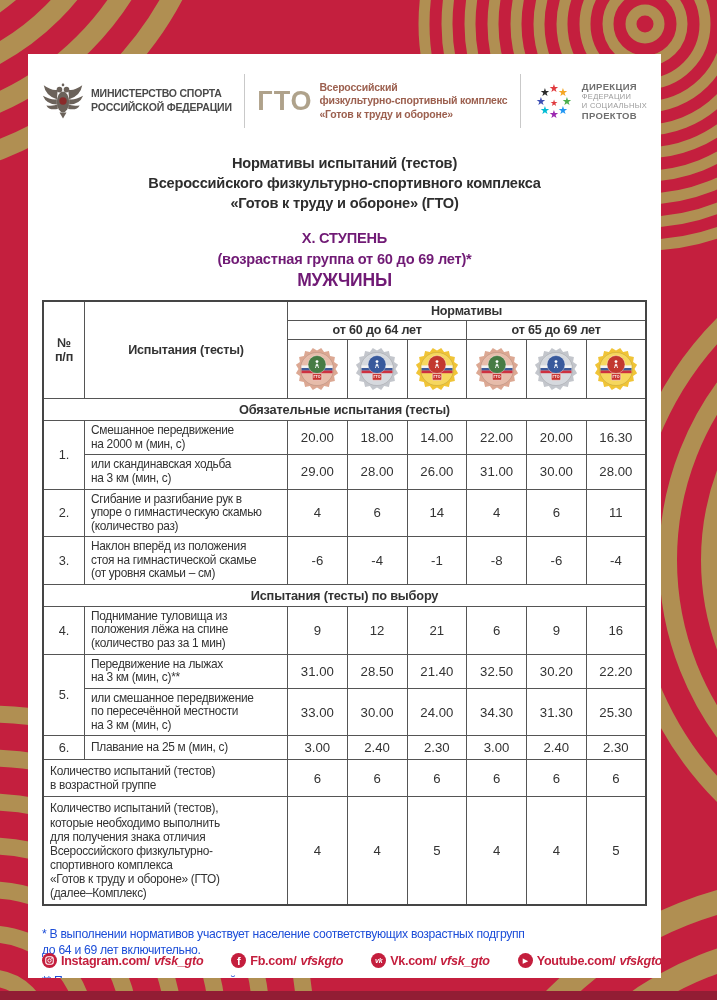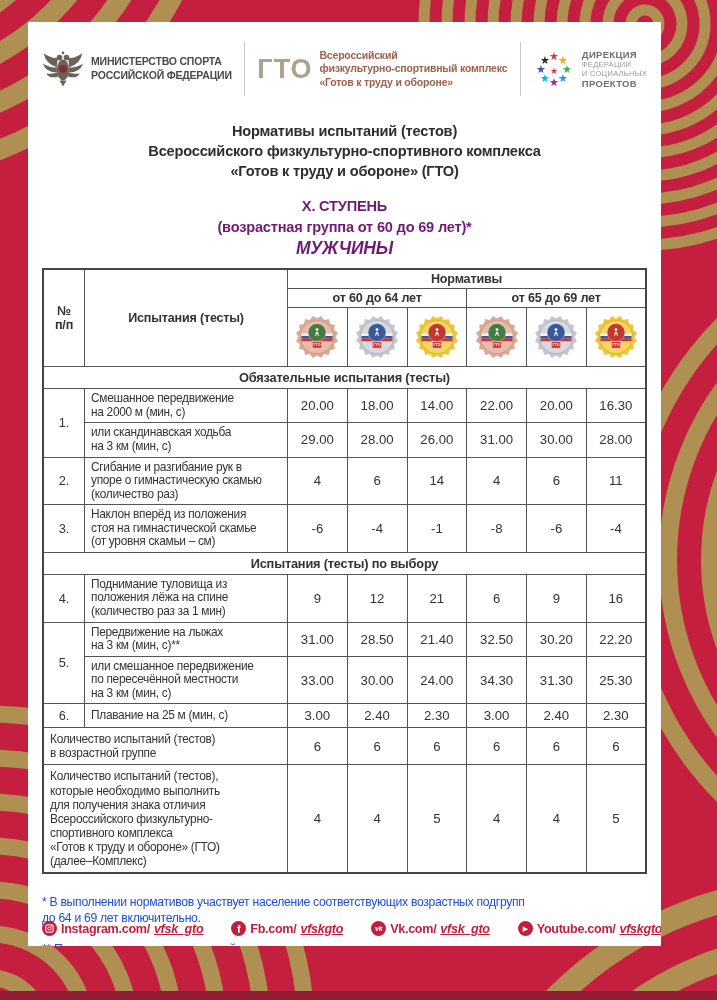--- a/index.html
+++ b/index.html
@@ -3,38 +3,38 @@
 <meta charset="utf-8">
 <style>
   html,body{margin:0;padding:0;}
   body{
     width:717px;height:1000px;position:relative;overflow:hidden;
     font-family:"Liberation Sans","DejaVu Sans",sans-serif;
     background:#C41F3E;
   }
   .bg{position:absolute;inset:0;z-index:0;}
   .card{
-    position:absolute;left:28px;top:22px;width:633px;height:924px;
+    position:absolute;left:28px;top:54px;width:633px;height:924px;
     background:#fff;z-index:1;padding:0 14px;box-sizing:border-box;overflow:hidden;
   }
   
   .logos{display:flex;align-items:center;justify-content:space-between;margin-top:10px;height:74px;}
   .logo-block{display:flex;align-items:center;gap:7px;}
   .divider{width:1px;height:54px;background:#C9C9C9;}
   .ministry-text{font-size:10.5px;font-weight:bold;color:#4A4A4A;line-height:1.3;letter-spacing:-0.2px;}
   .gto-mark{font-size:27px;font-weight:800;color:#AFA28B;letter-spacing:1px;line-height:1;}
   .gto-text{font-size:10.5px;font-weight:bold;color:#9C604F;line-height:1.25;letter-spacing:-0.2px;}
   .dir-text{line-height:1.2;letter-spacing:0.3px;}
   .dir-l1,.dir-l4{font-size:9.5px;font-weight:bold;color:#6F6F6F;}
   .dir-l2,.dir-l3{font-size:7.5px;color:#9A9A9A;}
   
   .title{margin-top:15px;text-align:center;font-weight:bold;font-size:14.6px;color:#2E2E2E;line-height:1.38;letter-spacing:-0.2px;}
   .subtitle{margin-top:15px;text-align:center;font-weight:bold;color:#701a75;letter-spacing:-0.2px;}
   .subtitle .stage,.subtitle .age{font-size:14.6px;line-height:1.38;}
-  .subtitle .gender{font-size:17.5px;line-height:1.35;font-style:italic;}
+  .subtitle .gender{font-size:17.5px;line-height:1.35;}
   
   table{border-collapse:collapse;width:100%;table-layout:fixed;margin-top:8px;color:#333;}
   table{border:2px solid #454545;}
   th,td{border:1px solid #555;vertical-align:middle;}
   th{font-size:12.6px;font-weight:bold;padding:2px;letter-spacing:-0.2px;}
   .c-num{width:36px;}
   .c-label{width:198px;}
   .pre{white-space:pre-line;}
   td.badge-cell{height:54px;text-align:center;padding:2px 0;}
   svg.badge{width:44px;height:44px;vertical-align:middle;}
@@ -43,21 +43,21 @@
   td.lbl{text-align:left;font-size:11.9px;line-height:1.14;padding:3px 6px;letter-spacing:-0.3px;white-space:pre-line;}
   td.val{text-align:center;font-size:13.2px;padding:4px 2px;}
   td.sum-lbl{text-align:left;font-size:11.9px;line-height:1.18;padding:4px 6px;letter-spacing:-0.3px;white-space:pre-line;}
   
   .footnotes{margin-top:6px;font-size:12.2px;color:#1d4ed8;line-height:1.28;letter-spacing:-0.3px;white-space:pre-line;}
   
   .social{position:absolute;left:14px;right:14px;bottom:10px;display:flex;justify-content:space-between;align-items:center;gap:28px;}
   .s-item{display:flex;align-items:center;gap:4px;color:#C41E3D;font-weight:bold;font-size:12.6px;letter-spacing:-0.3px;cursor:pointer;}
   .s-icon{width:15px;height:15px;min-width:15px;border-radius:50%;background:#C41E3D;color:#fff;
     display:inline-flex;align-items:center;justify-content:center;font-size:9px;font-weight:bold;}
-  .handle{font-style:italic;text-decoration:underline;}
+  .handle{font-style:italic;}
 </style>
 </head>
 <body>
 
 <div class="bg">
   <svg width="717" height="1000" viewBox="0 0 717 1000">
     <rect x="0" y="0" width="717" height="1000" fill="#C41F3E"></rect>
     <g fill="none" stroke="#B08F52">
 
       <circle cx="-120" cy="-160" r="200" stroke-width="20"></circle>

